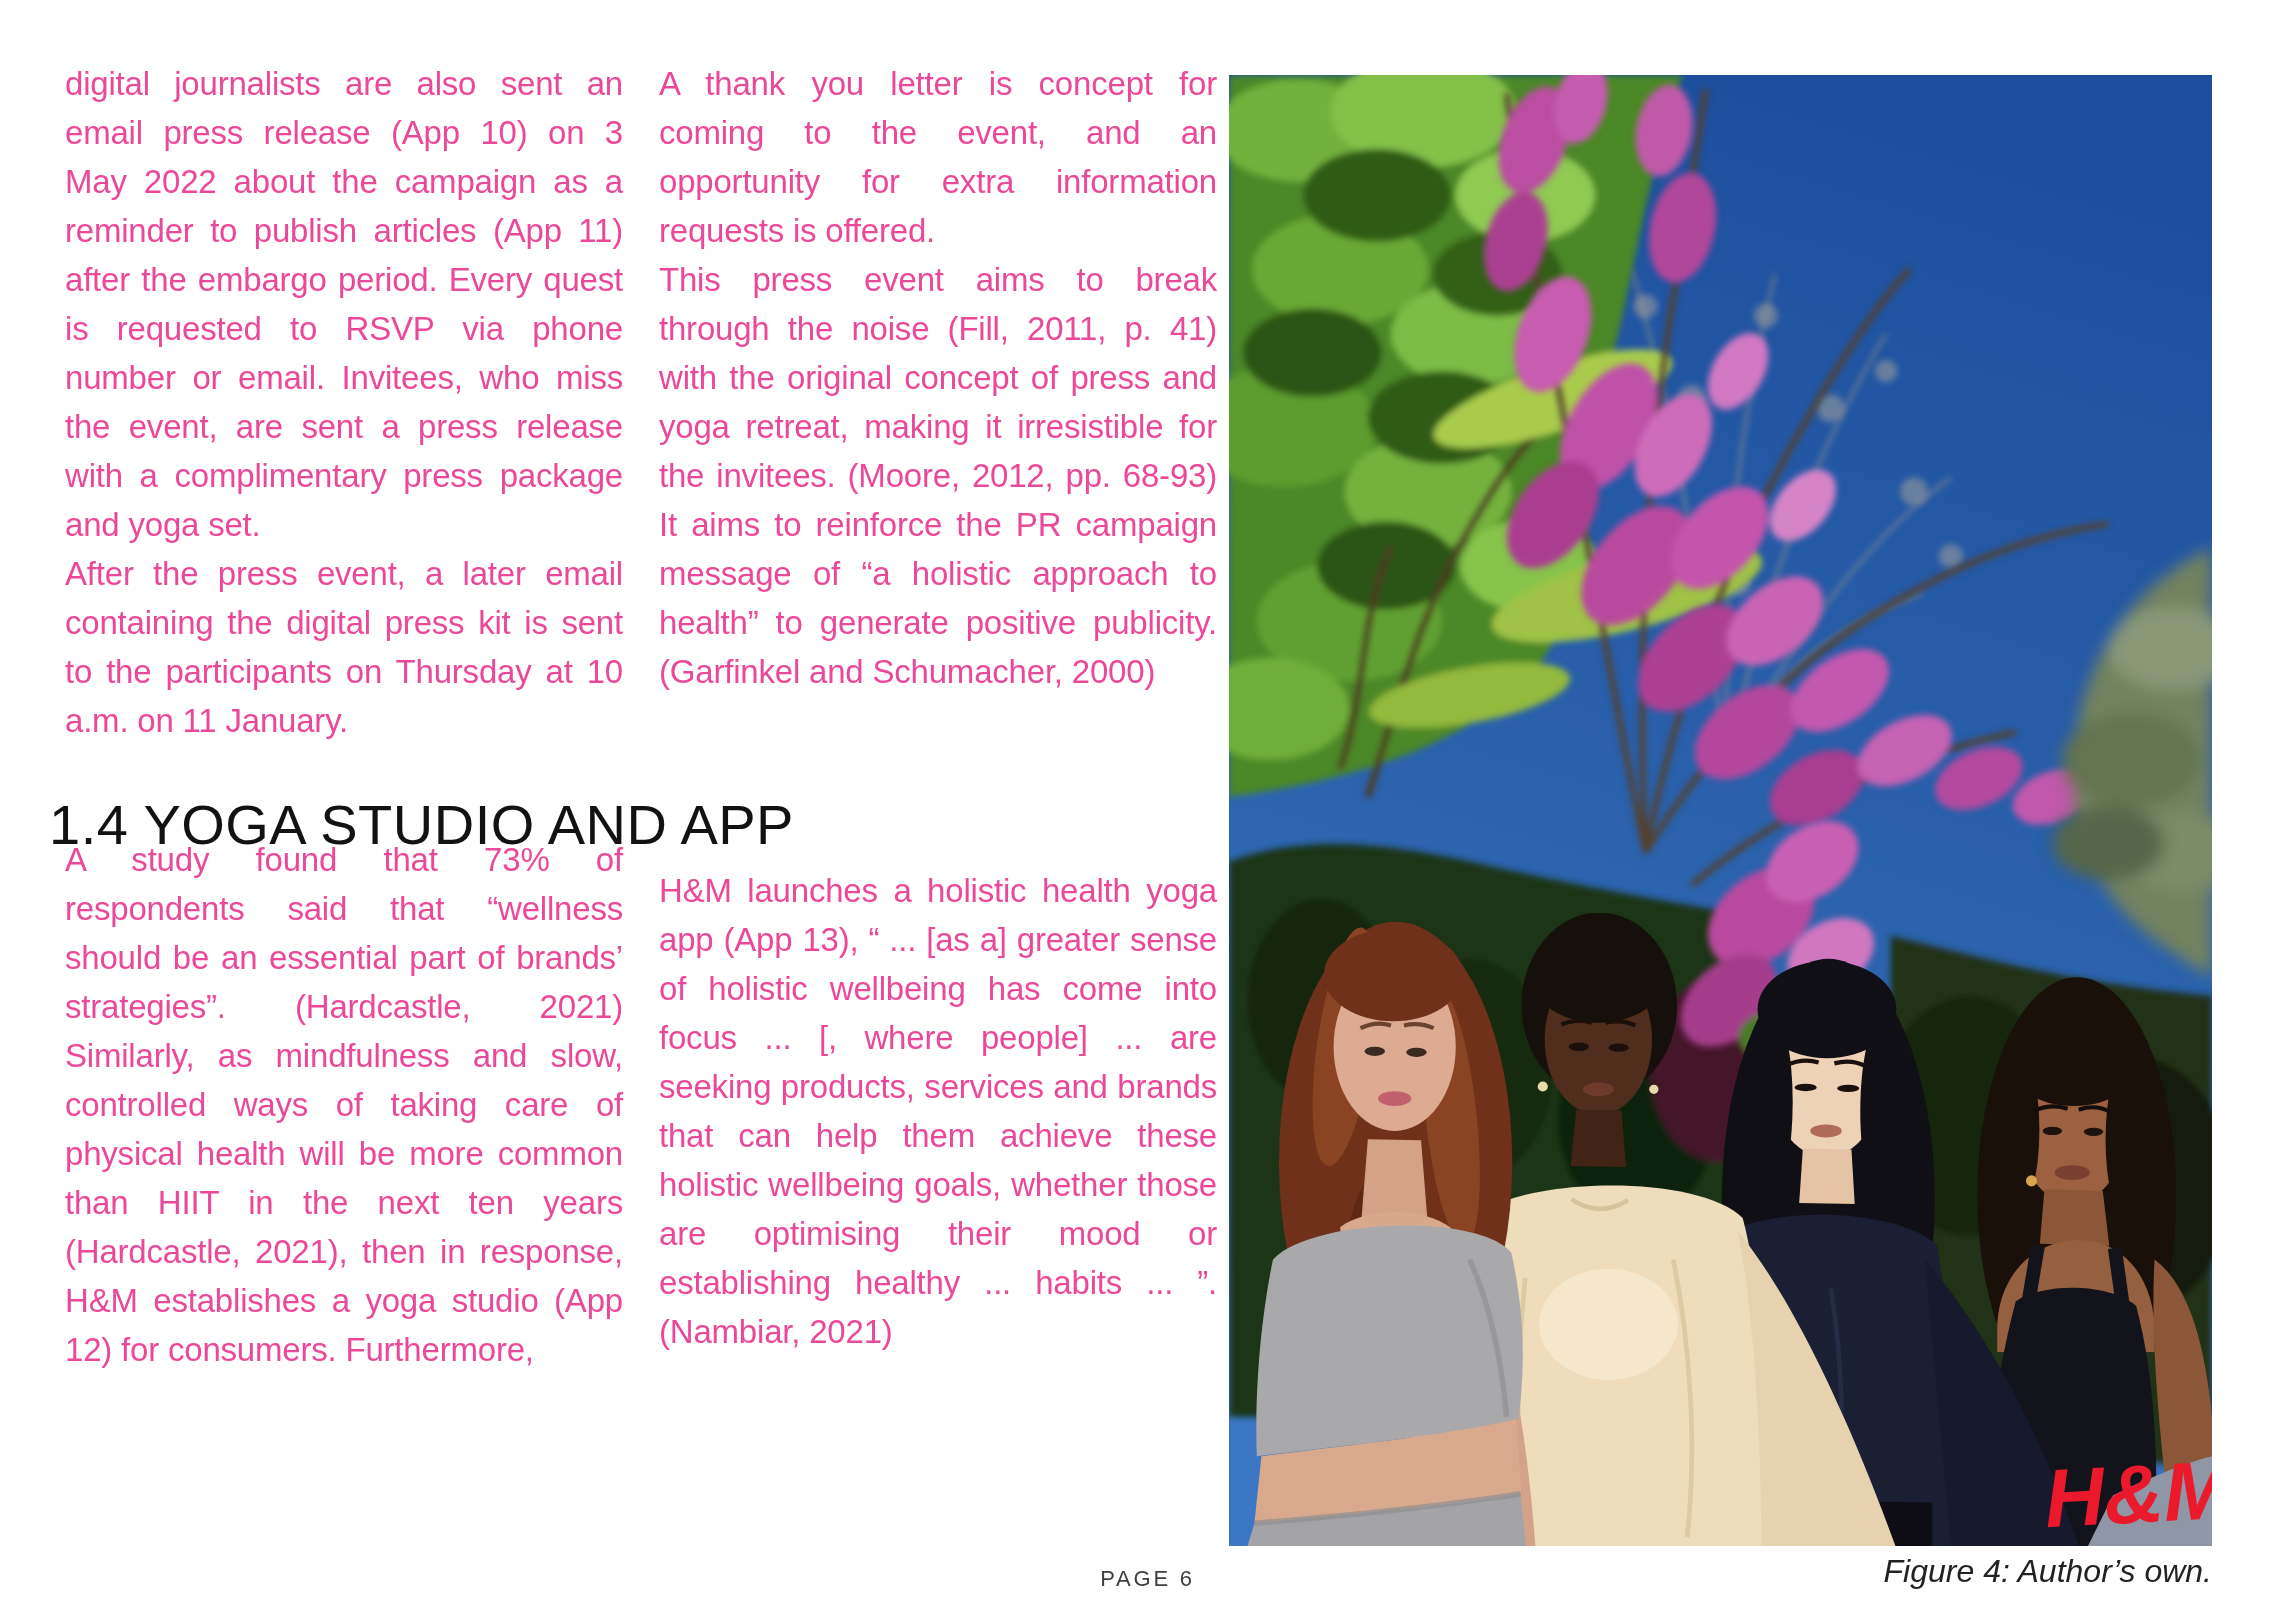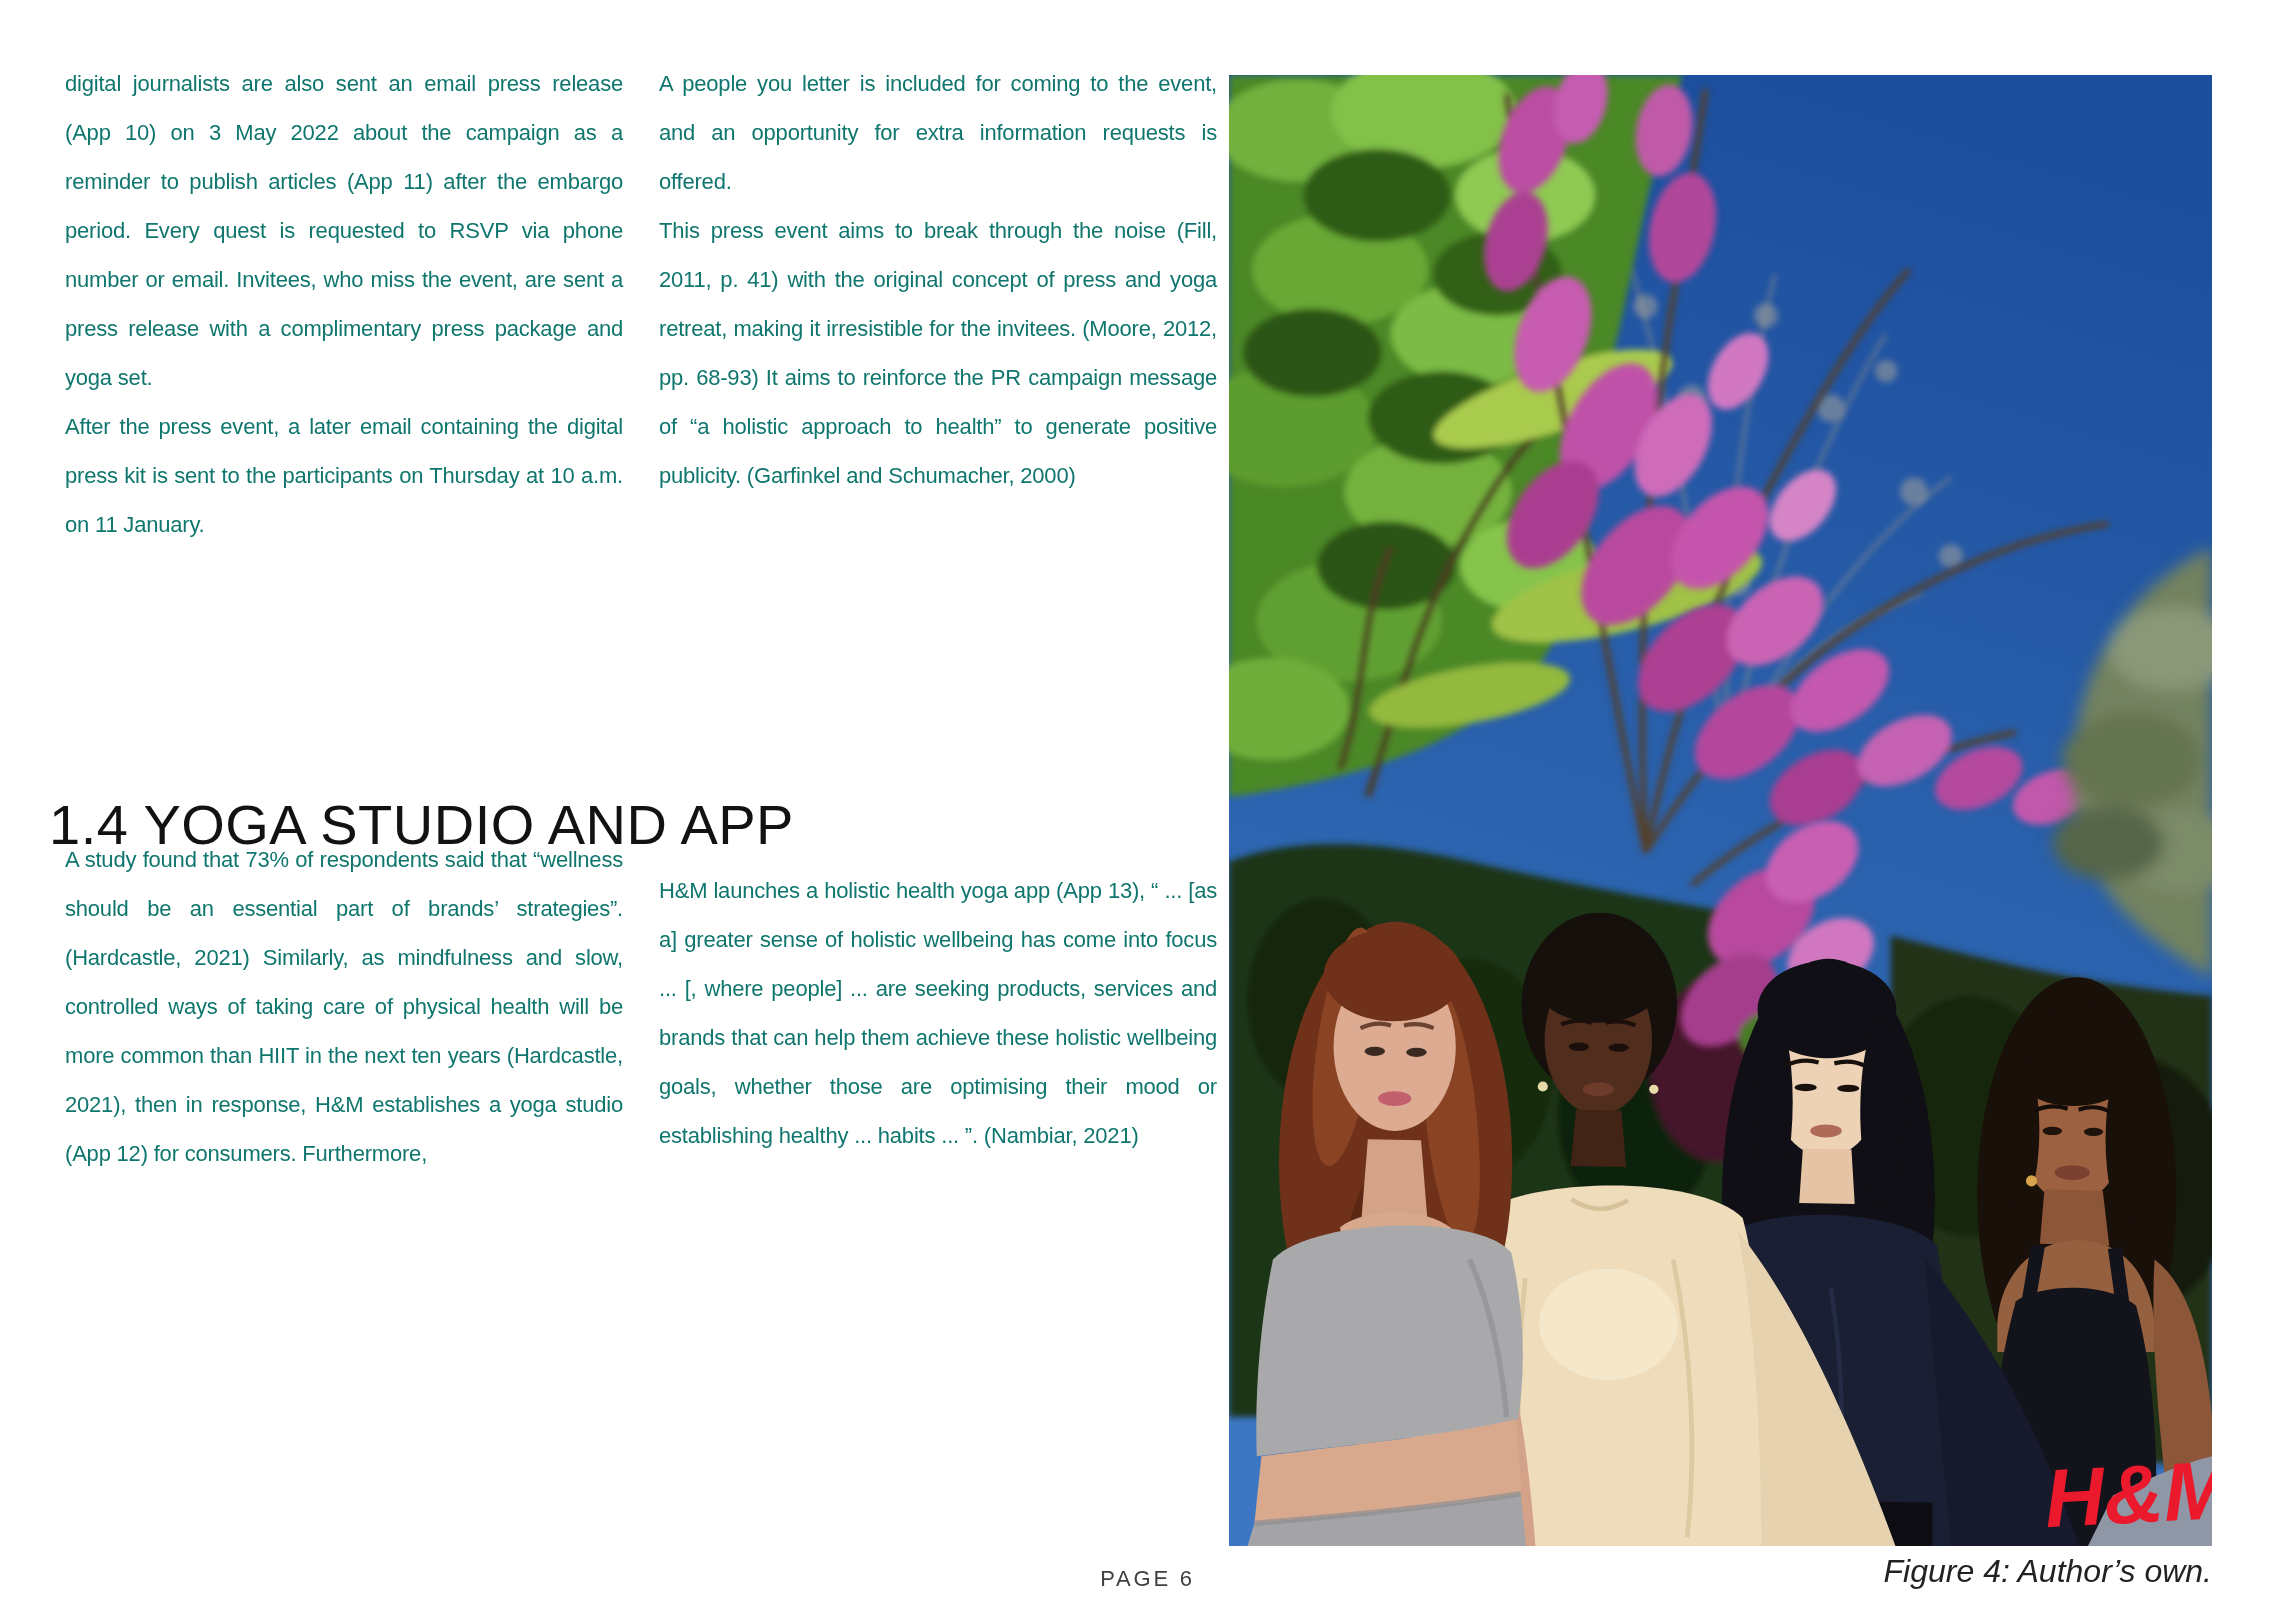--- a/index.html
+++ b/index.html
@@ -7,26 +7,26 @@
     position:relative;
     width:2295px;height:1623px;
     background:#ffffff;
     font-family:"Liberation Sans", sans-serif;
     color:#1d1d1d;
     overflow:hidden;
   }
   .body-col{
     position:absolute;
     width:558px;
-    font-size:22px;
+    font-size:33px;
     line-height:49px;
     font-weight:300;
     letter-spacing:-0.2px;
     text-align:justify;
-    color:#0f766e;
+    color:#ec4899;
   }
   .body-col p{margin:0;}
   #col1-sec1{left:65px;top:59px;}
   #col2-sec1{left:659px;top:59px;}
   #col1-sec2{left:65px;top:835px;}
   #col2-sec2{left:659px;top:866px;}
   .section-heading{
     position:absolute;
     left:49px;top:792px;
     margin:0;
@@ -66,21 +66,21 @@
 <body>
 
 <div class="page">
 
   <div class="body-col" id="col1-sec1">
     <p>digital journalists are also sent an email press release (App 10) on 3 May 2022 about the campaign as a reminder to publish articles (App 11) after the embargo period. Every quest is requested to RSVP via phone number or email. Invitees, who miss the event, are sent a press release with a complimentary press package and yoga set.</p>
     <p>After the press event, a later email containing the digital press kit is sent to the participants on Thursday at 10 a.m. on 11 January.</p>
   </div>
 
   <div class="body-col" id="col2-sec1">
-    <p>A people you letter is included for coming to the event, and an opportunity for extra information requests is offered.</p>
+    <p>A thank you letter is concept for coming to the event, and an opportunity for extra information requests is offered.</p>
     <p>This press event aims to break through the noise (Fill, 2011, p. 41) with the original concept of press and yoga retreat, making it irresistible for the invitees. (Moore, 2012, pp. 68-93) It aims to reinforce the PR campaign message of “a holistic approach to health” to generate positive publicity. (Garfinkel and Schumacher, 2000)</p>
   </div>
 
   <h1 class="section-heading">1.4 YOGA STUDIO AND APP</h1>
 
   <div class="body-col" id="col1-sec2">
     <p>A study found that 73% of respondents said that “wellness should be an essential part of brands’ strategies”. (Hardcastle, 2021) Similarly, as mindfulness and slow, controlled ways of taking care of physical health will be more common than HIIT in the next ten years (Hardcastle, 2021), then in response, H&amp;M establishes a yoga studio (App 12) for consumers. Furthermore,</p>
   </div>
 
   <div class="body-col" id="col2-sec2">

